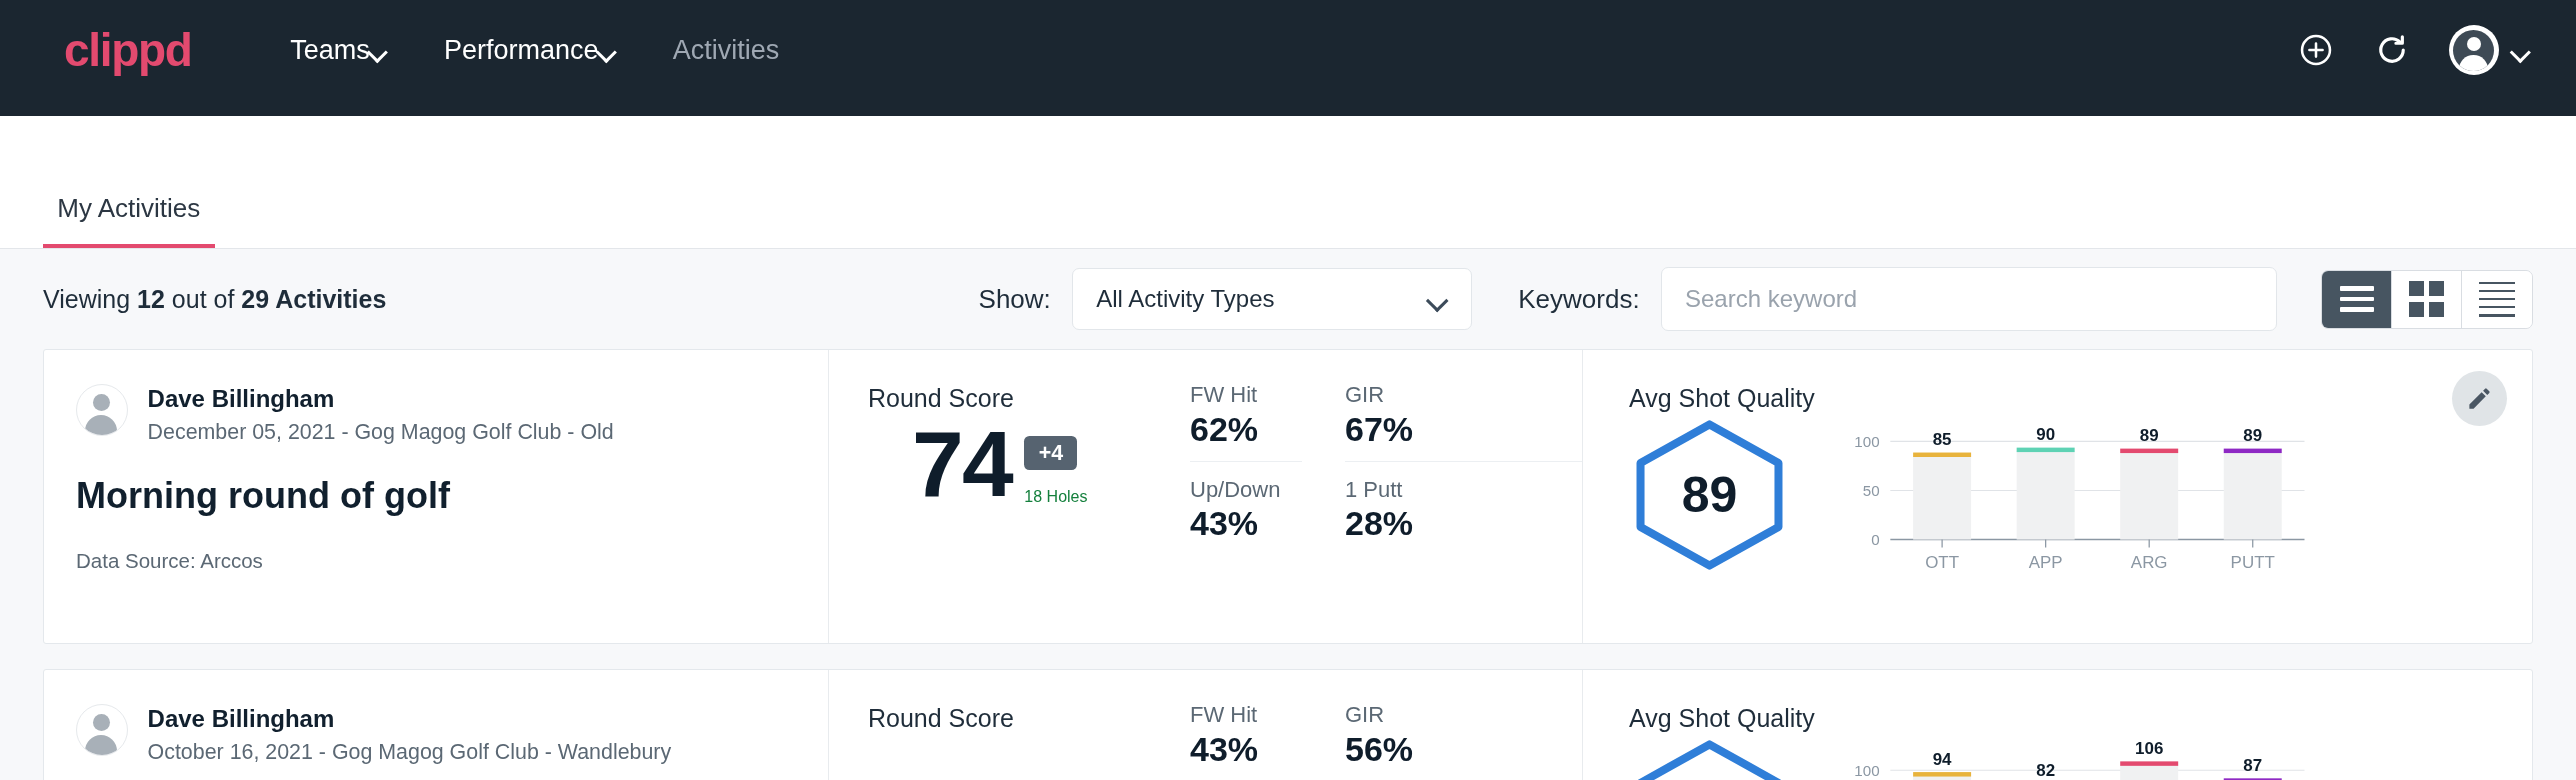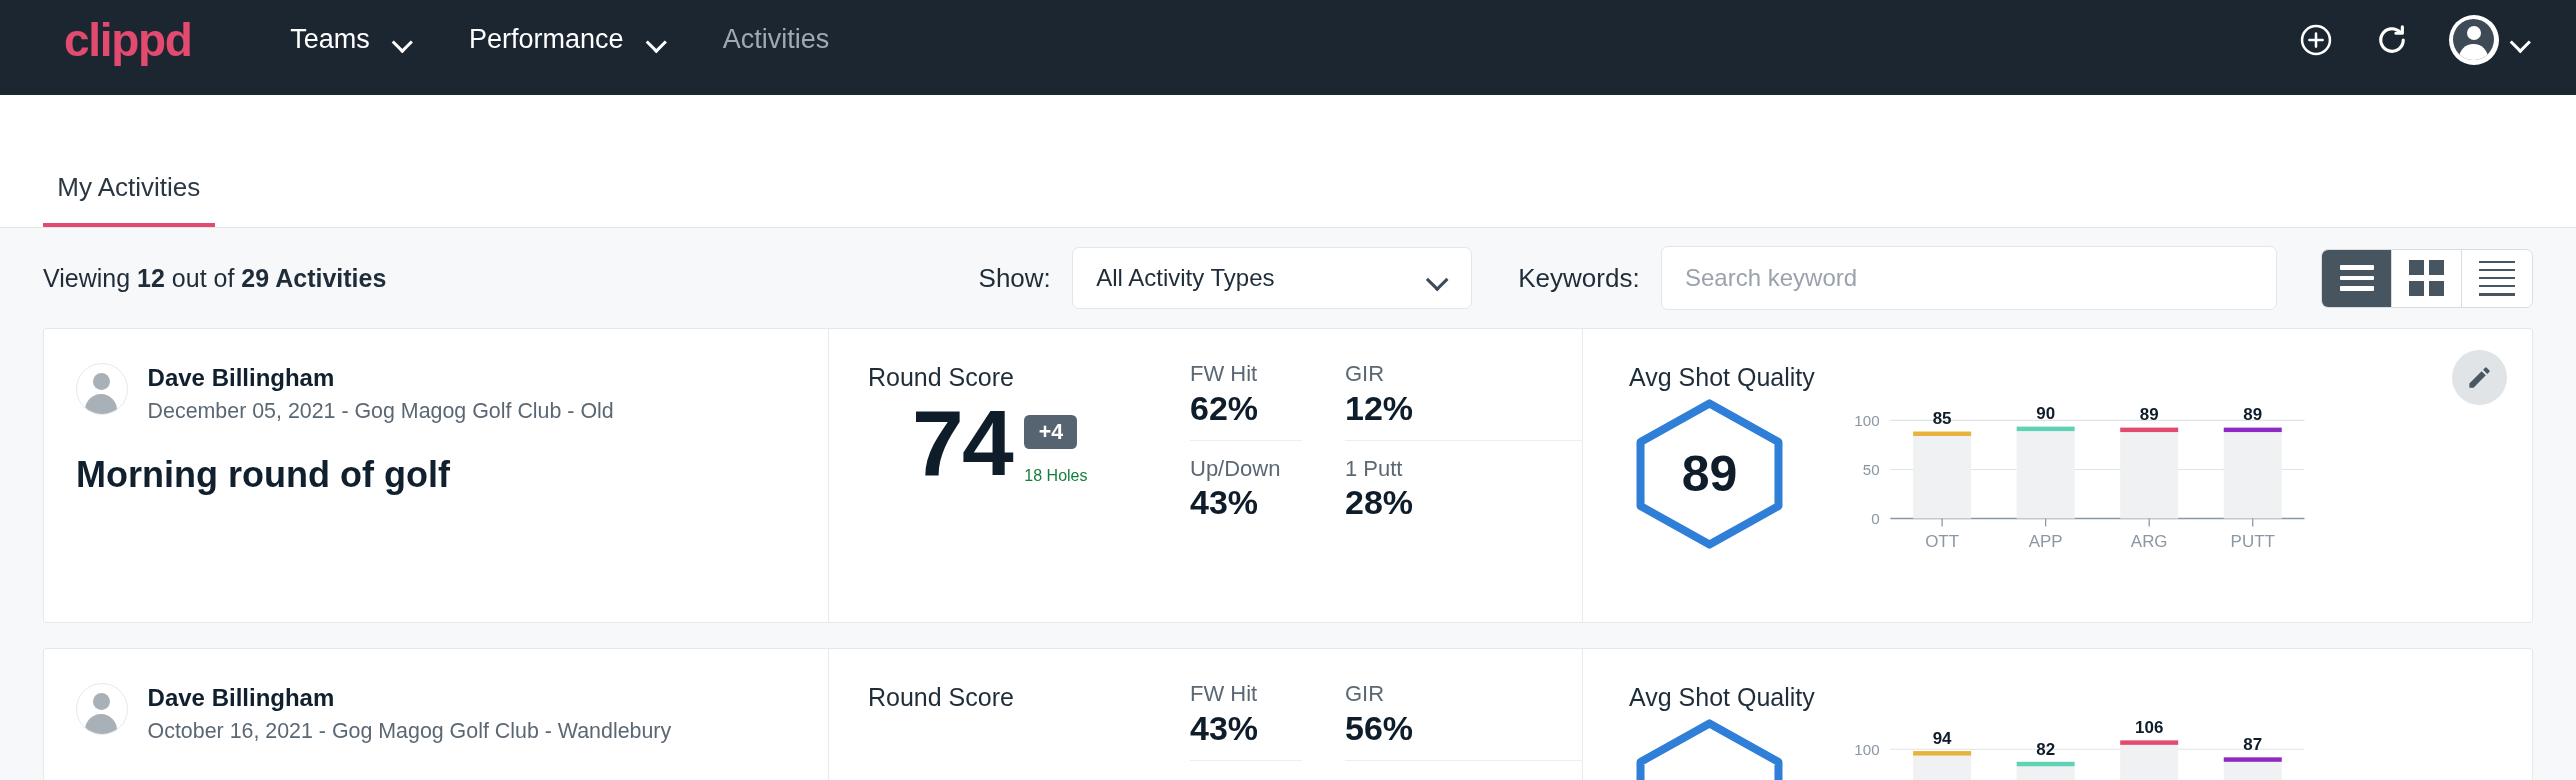--- a/index.html
+++ b/index.html
@@ -5,37 +5,37 @@
   * { box-sizing: border-box; margin: 0; padding: 0; }
   html, body {
     width: 2576px; height: 780px;
     font-family: "Liberation Sans", sans-serif;
     background: #ffffff;
     overflow: hidden;
   }
 
   
   .topnav {
-    height: 95px;
+    height: 116px;
     background: #1b2630;
     display: flex;
     align-items: center;
     padding: 0 46px 16px 64px;
   }
   .brand {
     font-size: 46px;
     font-weight: 700;
     color: #e34a6f;
     letter-spacing: -1.3px;
     margin-right: 70px;
     user-select: none;
   }
   .navlinks { display: flex; align-items: center; gap: 0; }
   .navlink {
-    display: flex; align-items: center; gap: 25px;
+    display: flex; align-items: center; gap: 0;
     color: #ffffff;
     font-size: 27px;
     padding: 9px 28.6px;
     cursor: pointer;
     white-space: nowrap;
   }
   .navlink.muted { color: #9fa8b3; }
   .chev {
     width: 17px; height: 9.8px;
     display: inline-block;
@@ -385,41 +385,42 @@
 
     <div class="card-left">
       <div class="who">
         <div class="avatar-card"></div>
         <div>
           <div class="who-name">Dave Billingham</div>
           <div class="who-sub">December 05, 2021 - Gog Magog Golf Club - Old</div>
         </div>
       </div>
       <div class="card-title">Morning round of golf</div>
+      <div class="card-src">Data Source: Arccos</div>
     </div>
 
     <div class="card-score">
       <div class="sec-label">Round Score</div>
       <div class="score-row">
         <div class="score-num">74</div>
         <div class="score-side">
           <span class="badge">+4</span>
           <div class="holes">18 Holes</div>
         </div>
       </div>
     </div>
 
     <div class="card-stats">
       <div class="stat bordered">
         <div class="stat-k">FW Hit</div>
         <div class="stat-v">62%</div>
       </div>
       <div class="stat bordered">
         <div class="stat-k">GIR</div>
-        <div class="stat-v">12%</div>
+        <div class="stat-v">67%</div>
       </div>
       <div class="stat">
         <div class="stat-k">Up/Down</div>
         <div class="stat-v">43%</div>
       </div>
       <div class="stat">
         <div class="stat-k">1 Putt</div>
         <div class="stat-v">28%</div>
       </div>
     </div>

